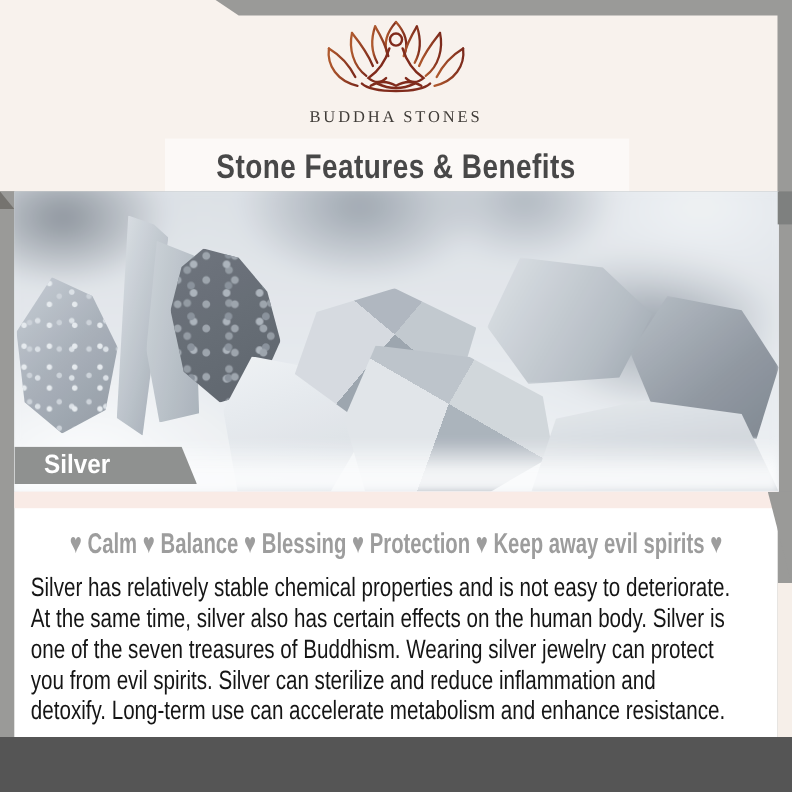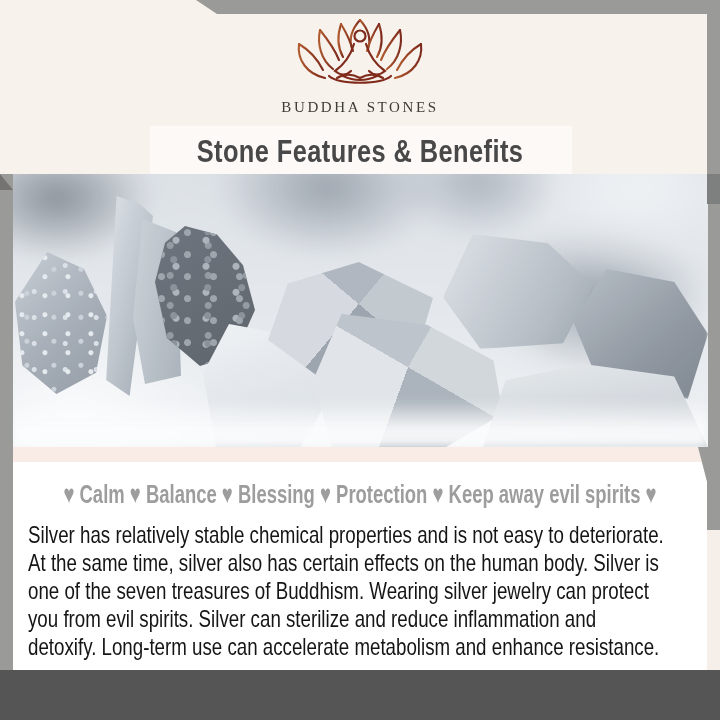--- a/index.html
+++ b/index.html
@@ -185,20 +185,23 @@
   <div class="abs corner-shade-tl"></div>
   <div class="abs right-shade"></div>
 
   <div class="abs white-panel">
     <div class="abs pink-strip"></div>
   </div>
   <div class="abs gray-diag-right"></div>
   <div class="abs cream-right-lower"></div>
   <div class="abs cream-bottom"></div>
 
+  <div class="abs stone-banner">
+    <div class="lbl">Silver</div>
+  </div>
 
   <div class="abs benefits-line">♥ Calm ♥ Balance ♥ Blessing ♥ Protection ♥ Keep away evil spirits ♥</div>
   <div class="abs description-text">Silver has relatively stable chemical properties and is not easy to deteriorate.
 At the same time, silver also has certain effects on the human body. Silver is
 one of the seven treasures of Buddhism. Wearing silver jewelry can protect
 you from evil spirits. Silver can sterilize and reduce inflammation and
 detoxify. Long-term use can accelerate metabolism and enhance resistance.</div>
 
 </div>
 

